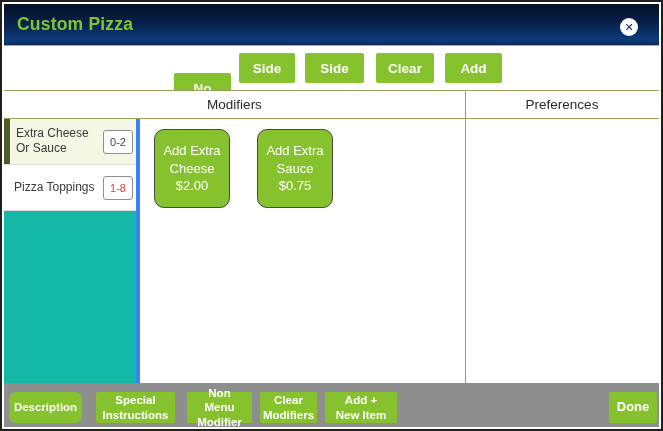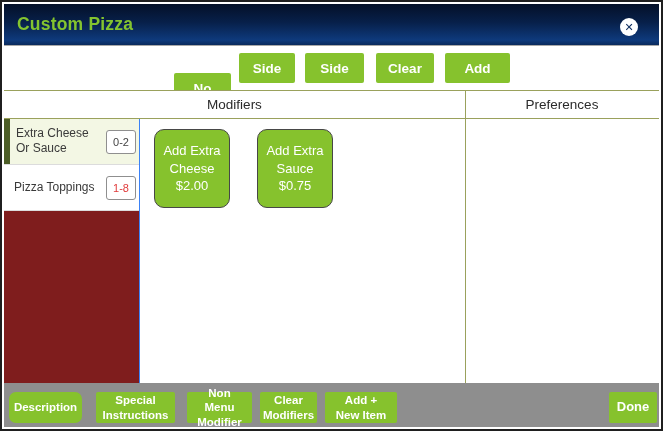--- a/index.html
+++ b/index.html
@@ -32,41 +32,41 @@
   .qbtn{
     position:absolute;top:51px;height:30px;
     background:#86c22d;color:#ffffff;border:none;border-radius:2px;
     font-family:inherit;font-size:13.5px;font-weight:600;
     display:flex;align-items:center;justify-content:center;cursor:pointer;
   }
   .qbtn.b0{left:172px;width:57px;margin-top:20px;}
   .qbtn.b1{left:237px;width:56px;}
   .qbtn.b2{left:303px;width:59px;}
   .qbtn.b3{left:374px;width:58px;}
-  .qbtn.b4{left:443px;width:65px;}
+  .qbtn.b4{left:443px;width:57px;}
   
   .header-row{
     position:absolute;top:88px;left:2px;right:2px;height:29px;
     border-top:1px solid #9aa15c;border-bottom:1px solid #9aa15c;
     box-sizing:border-box;display:flex;background:#fff;
   }
   .header-cell{
     display:flex;align-items:center;justify-content:center;
     font-size:13.5px;color:#2b2b2b;
   }
   .header-cell.modifiers{width:461px;}
   .header-cell.preferences{flex:1;}
   .v-divider{
     position:absolute;left:463px;top:88px;width:1px;height:293px;
     background:#9aa15c;
   }
   
   .sidebar{
     position:absolute;left:2px;top:117px;width:136px;height:264px;
-    background:#7f1d1d;border-right:1px solid #3b82f6;box-sizing:border-box;
+    background:#14b8a6;border-right:4px solid #3b82f6;box-sizing:border-box;
   }
   .group-item{
     position:relative;height:46px;border-bottom:1px solid #dcdcdc;
     box-sizing:border-box;cursor:pointer;background:#fff;
   }
   .group-item.selected{background:#f3f7e4;}
   .group-item.selected .sel-bar{
     position:absolute;left:0;top:0;bottom:0;width:6px;background:#4c5d26;
   }
   .group-label{

